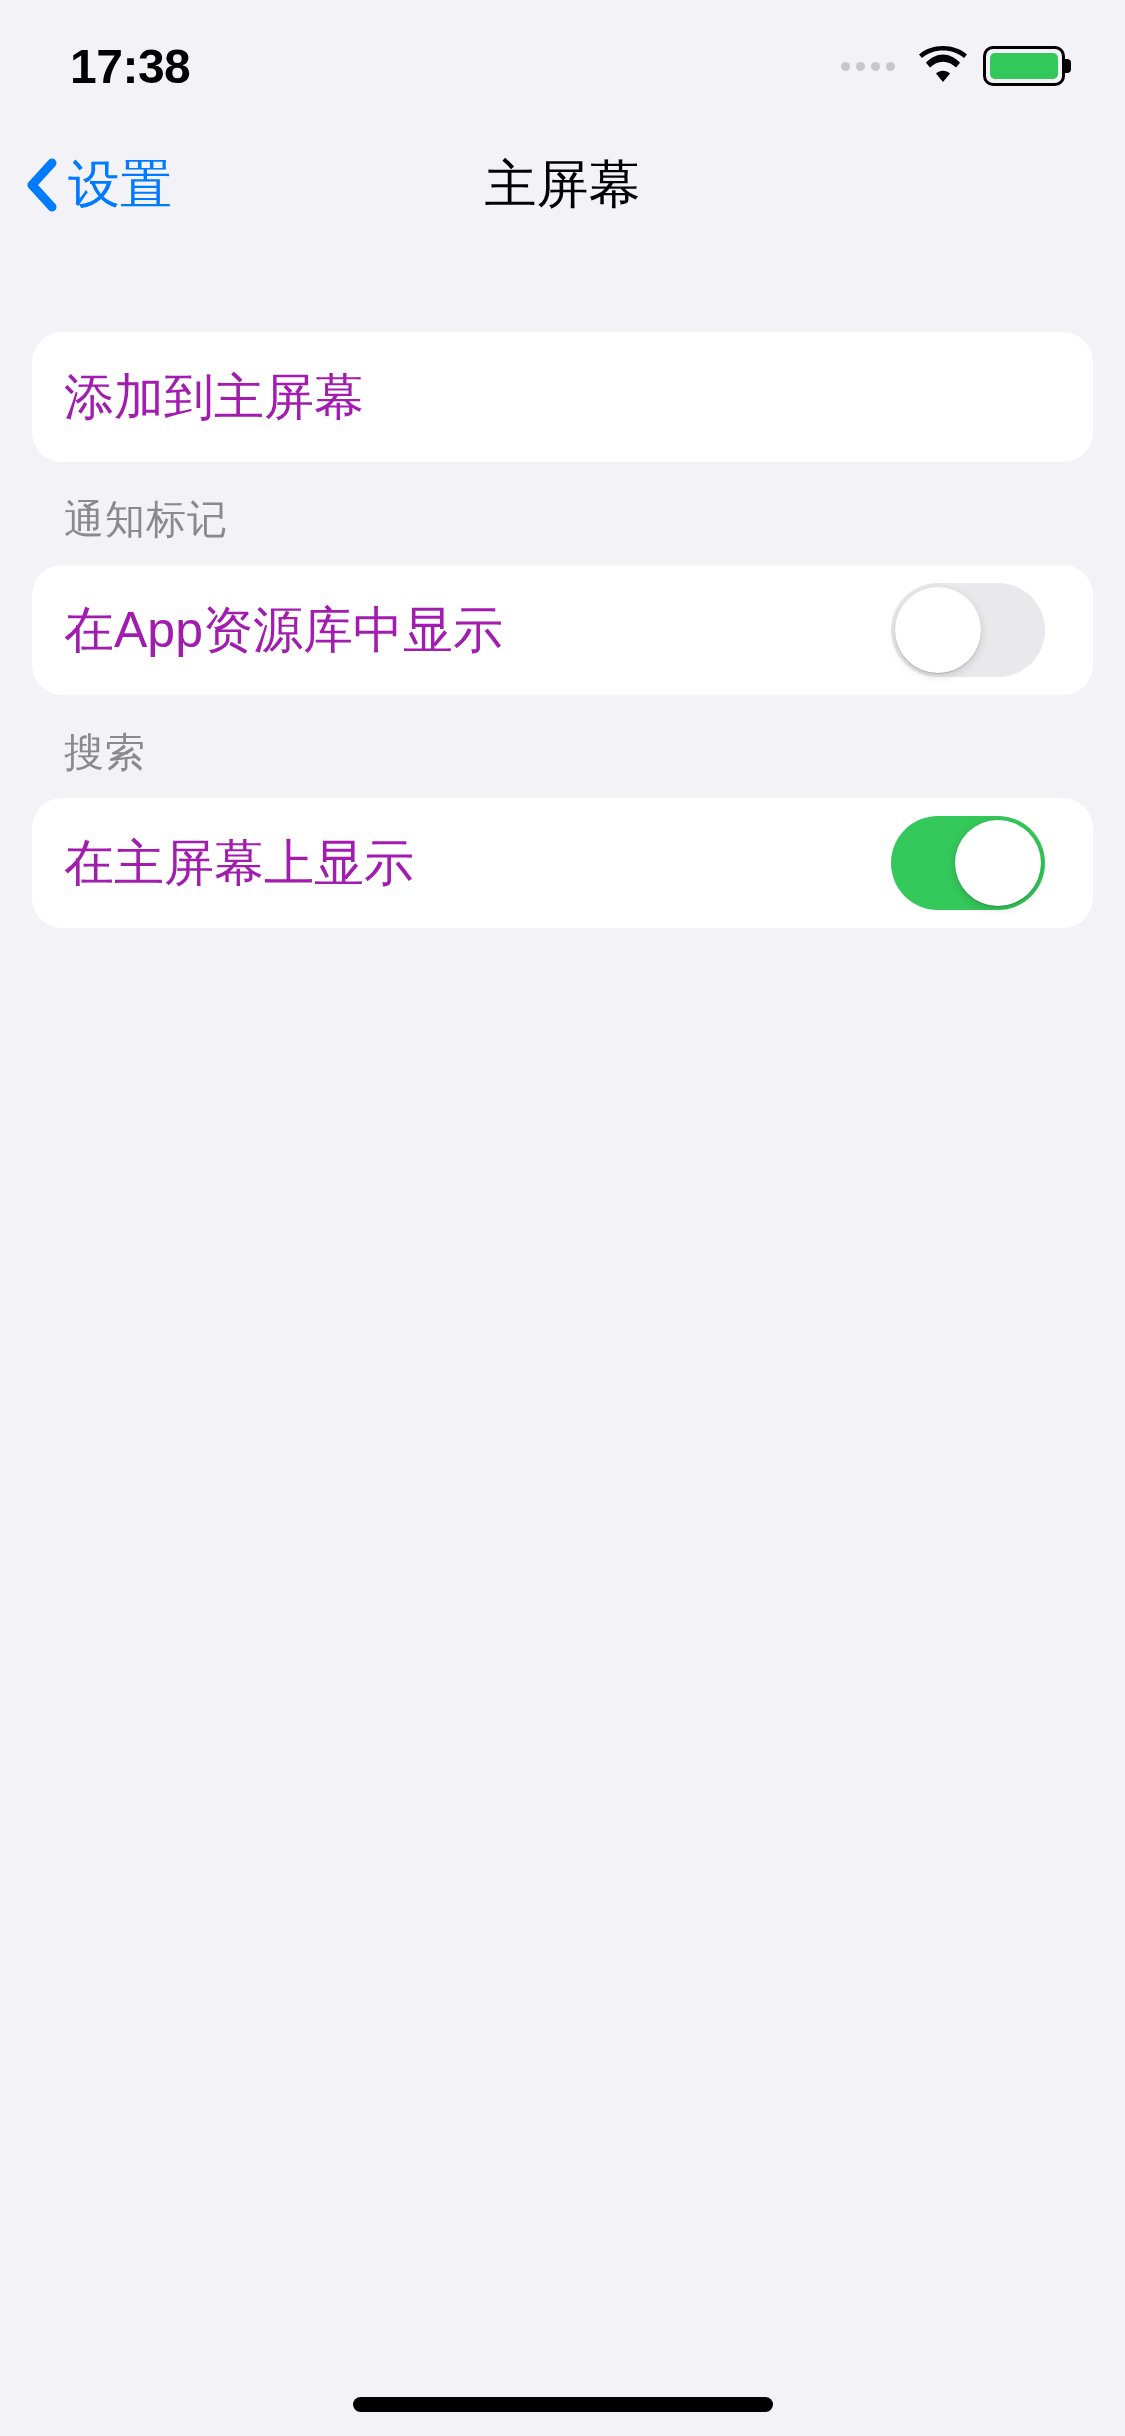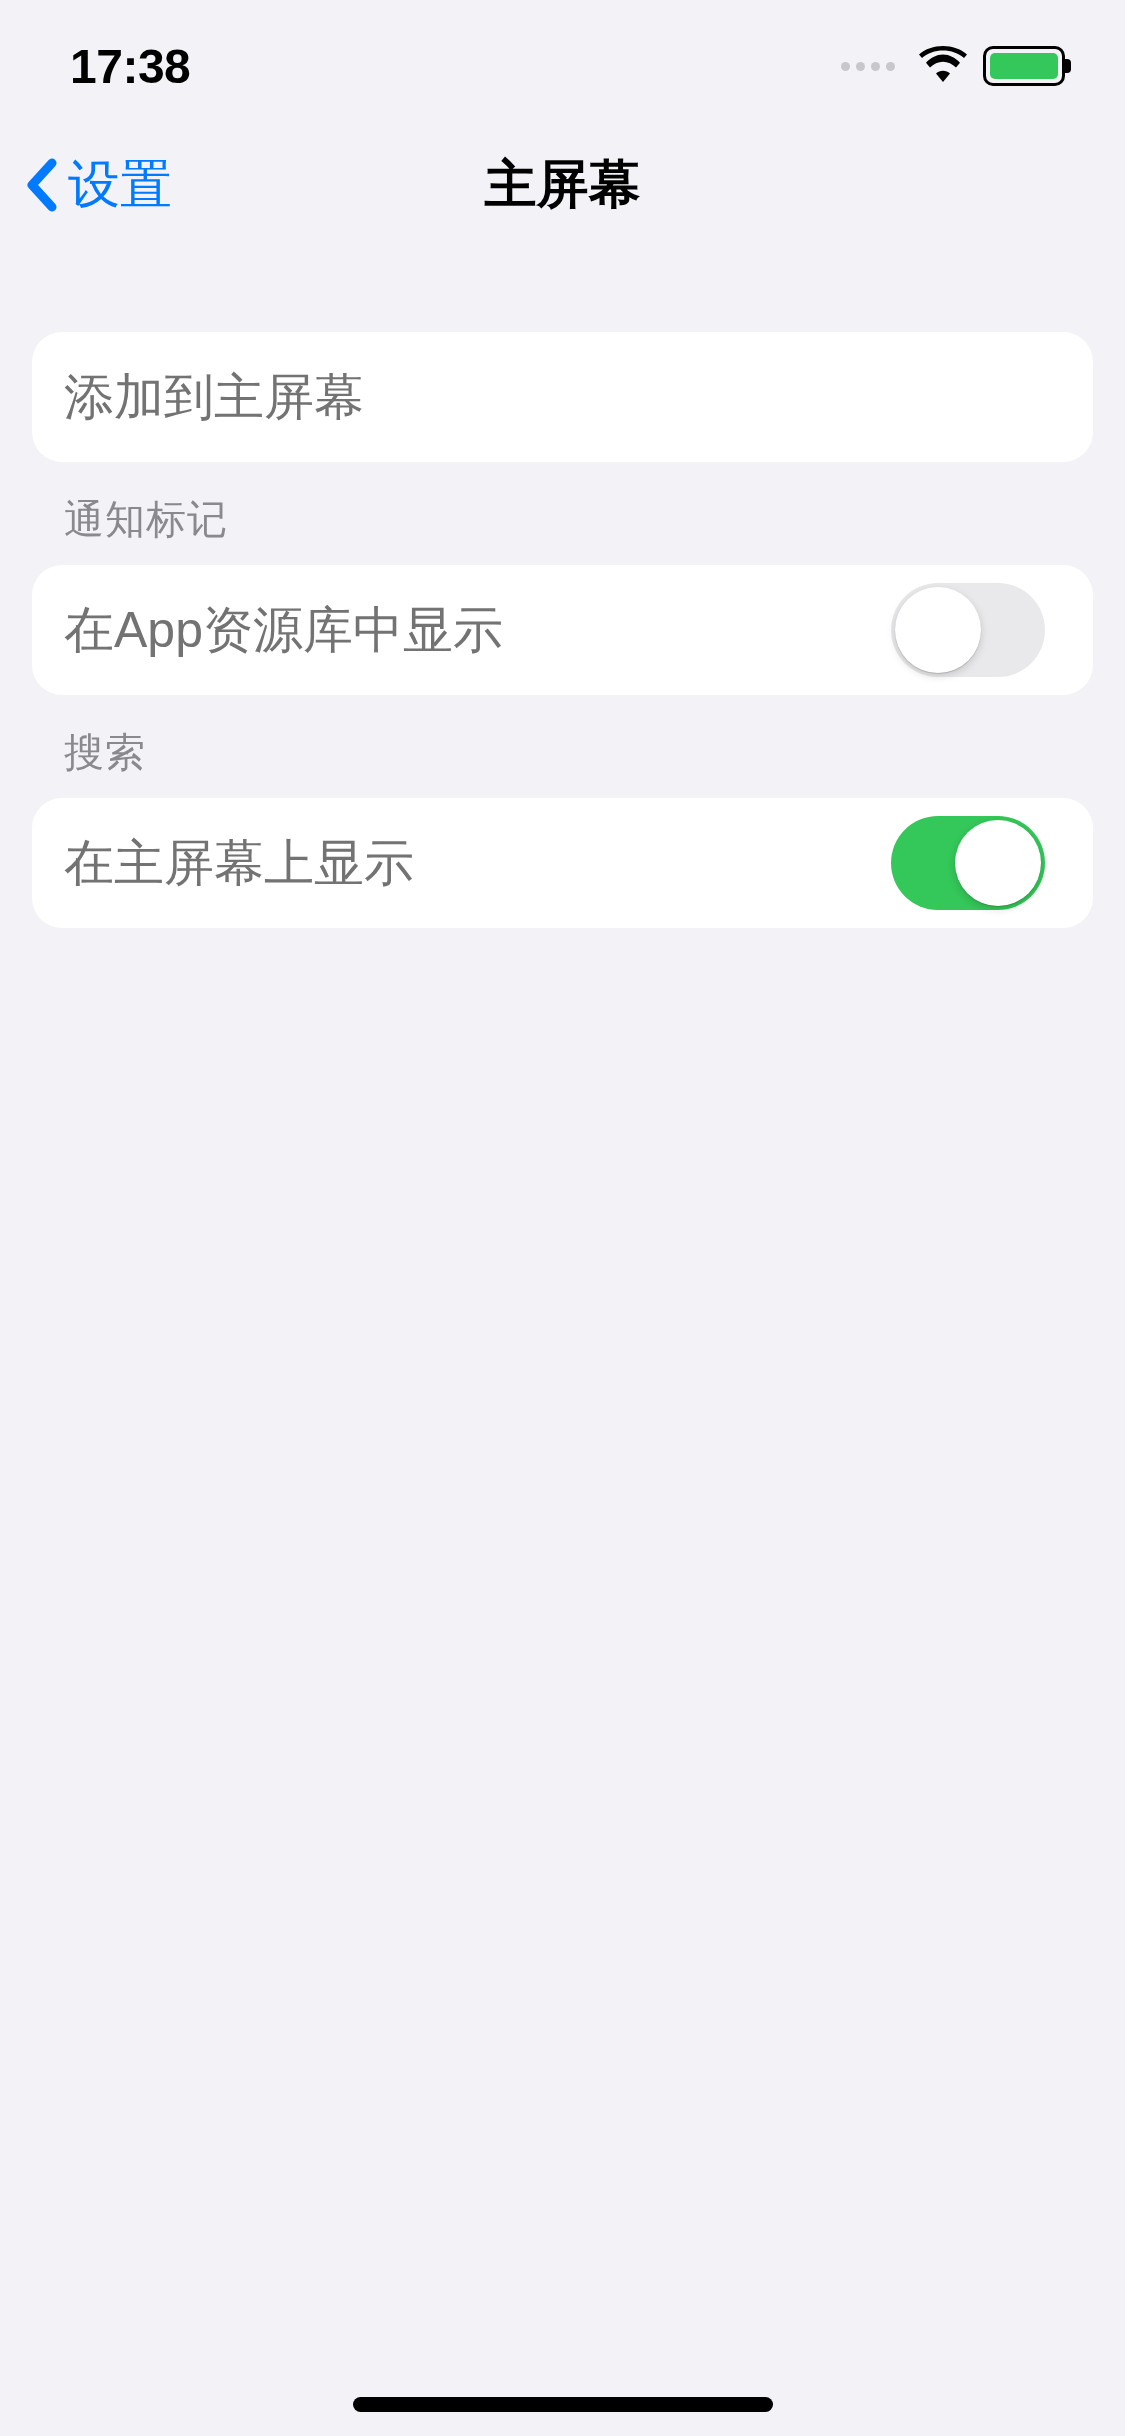--- a/index.html
+++ b/index.html
@@ -91,21 +91,21 @@
     }
     .chevron-left {
       width: 36px;
       height: 56px;
     }
     .nav-title {
       position: absolute;
       left: 50%;
       transform: translateX(-50%);
       font-size: 52px;
-      font-weight: 700;
+      font-weight: 400;
       color: #000;
     }
     .section {
       margin-top: 30px;
     }
     .section-first {
       margin-top: 82px;
     }
     .section-header {
       font-size: 40px;
@@ -132,21 +132,21 @@
       content: "";
       position: absolute;
       top: 0;
       left: 32px;
       right: 0;
       height: 1px;
       background: #e5e5ea;
     }
     .row-label {
       font-size: 50px;
-      color: #737373;
+      color: #a21caf;
       font-weight: 400;
     }
     .checkmark {
       color: #007aff;
     }
     .checkmark svg {
       width: 52px;
       height: 48px;
     }
     .switch {

